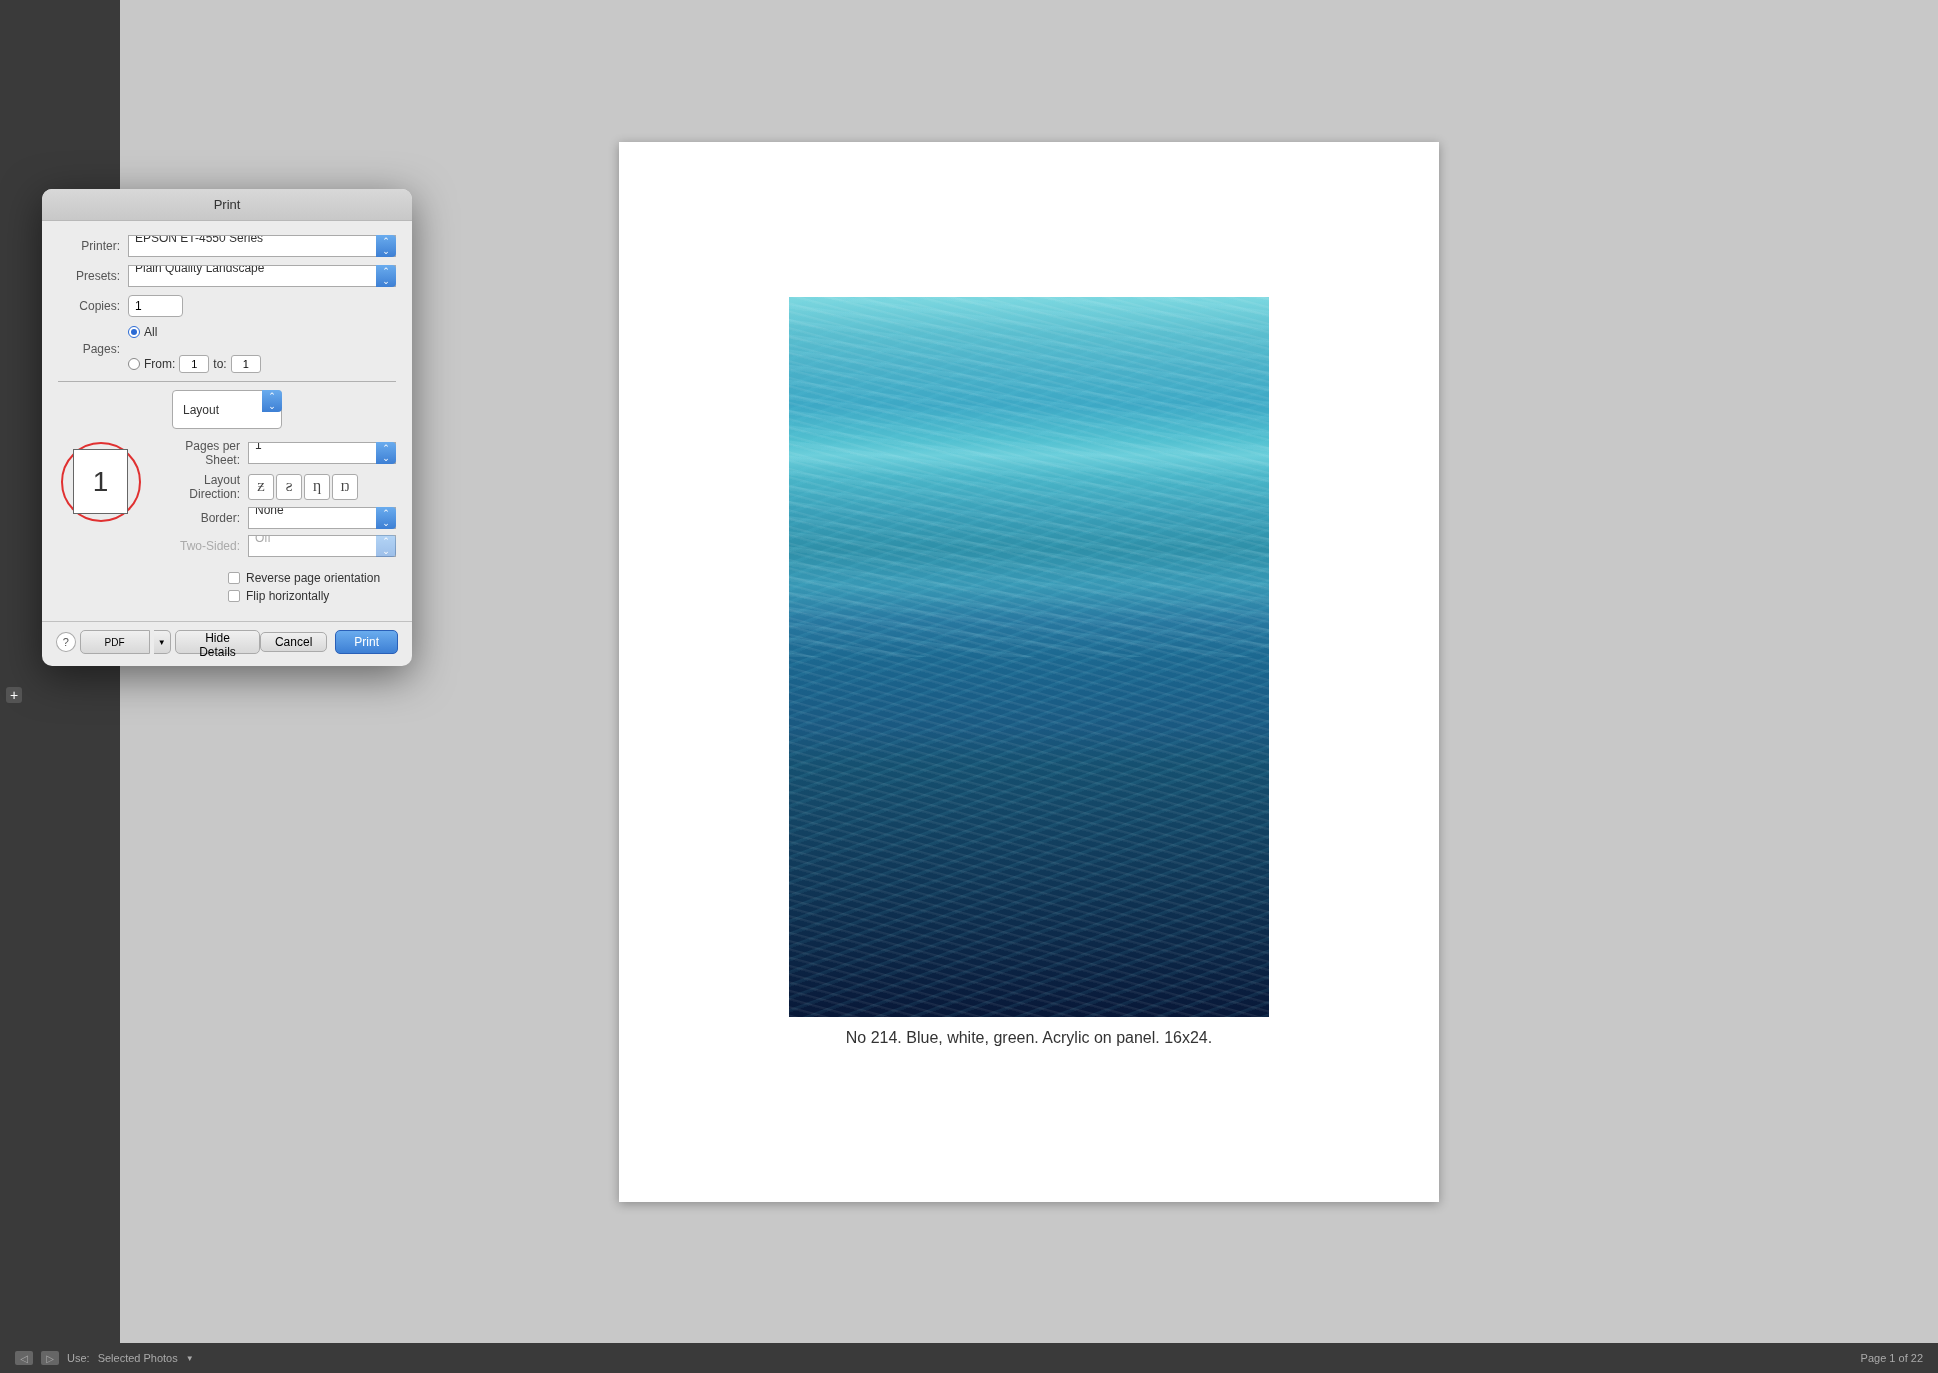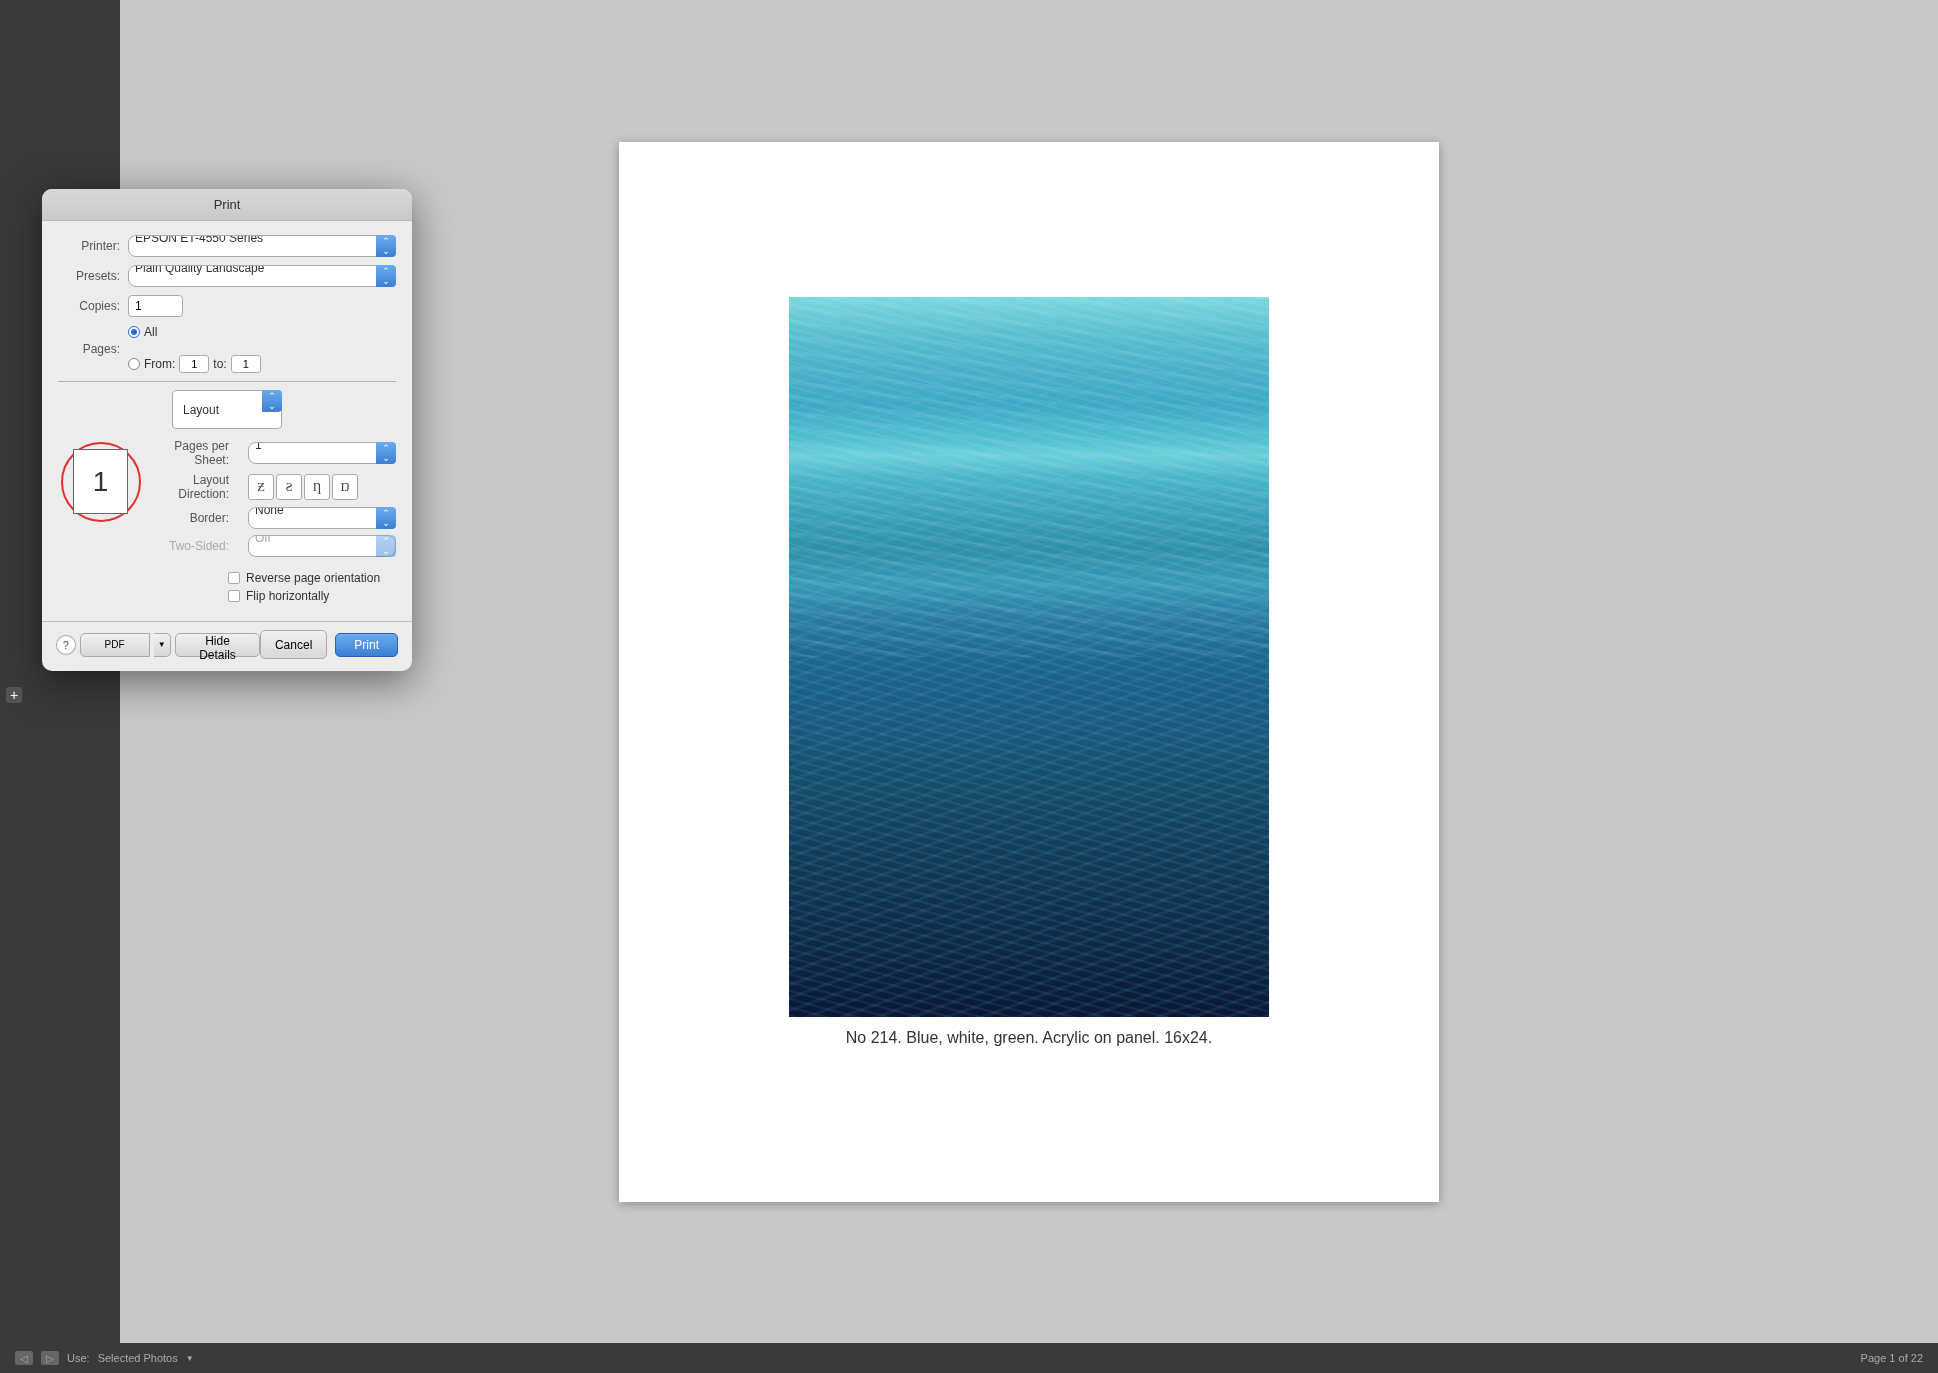--- a/index.html
+++ b/index.html
@@ -232,21 +232,21 @@
     .select-wrapper {
       position: relative;
       flex: 1;
     }
 
     .select-display {
       width: 100%;
       height: 22px;
       background: white;
       border: 1px solid #aaa;
-      border-radius: 8px;
+      border-radius: 0;
       padding: 0 25px 16px 6px;
       font-size: 12px;
       display: flex;
       align-items: center;
       overflow: hidden;
     }
 
     .text-input {
       height: 22px;
       background: white;
@@ -388,21 +388,21 @@
 
     .layout-form-row {
       display: flex;
       align-items: center;
       margin-bottom: 6px;
     }
 
     .layout-form-label {
       width: 95px;
       text-align: right;
-      padding-right: 19px;
+      padding-right: 8px;
       font-size: 12px;
       color: #555;
       flex-shrink: 0;
     }
 
     .layout-form-control {
       flex: 1;
     }
 
     .direction-buttons {
@@ -512,21 +512,21 @@
       height: 24px;
       background: linear-gradient(180deg, #f0f0f0 0%, #d8d8d8 100%);
       border: 1px solid #aaa;
       border-radius: 5px;
       padding: 0 10px;
       font-size: 12px;
       cursor: pointer;
     }
 
     .cancel-btn {
-      height: 29px;
+      height: 20px;
       background: linear-gradient(180deg, #f0f0f0 0%, #d8d8d8 100%);
       border: 1px solid #aaa;
       border-radius: 5px;
       padding: 0 14px;
       font-size: 12px;
       cursor: pointer;
     }
 
     .print-btn {
       height: 24px;

